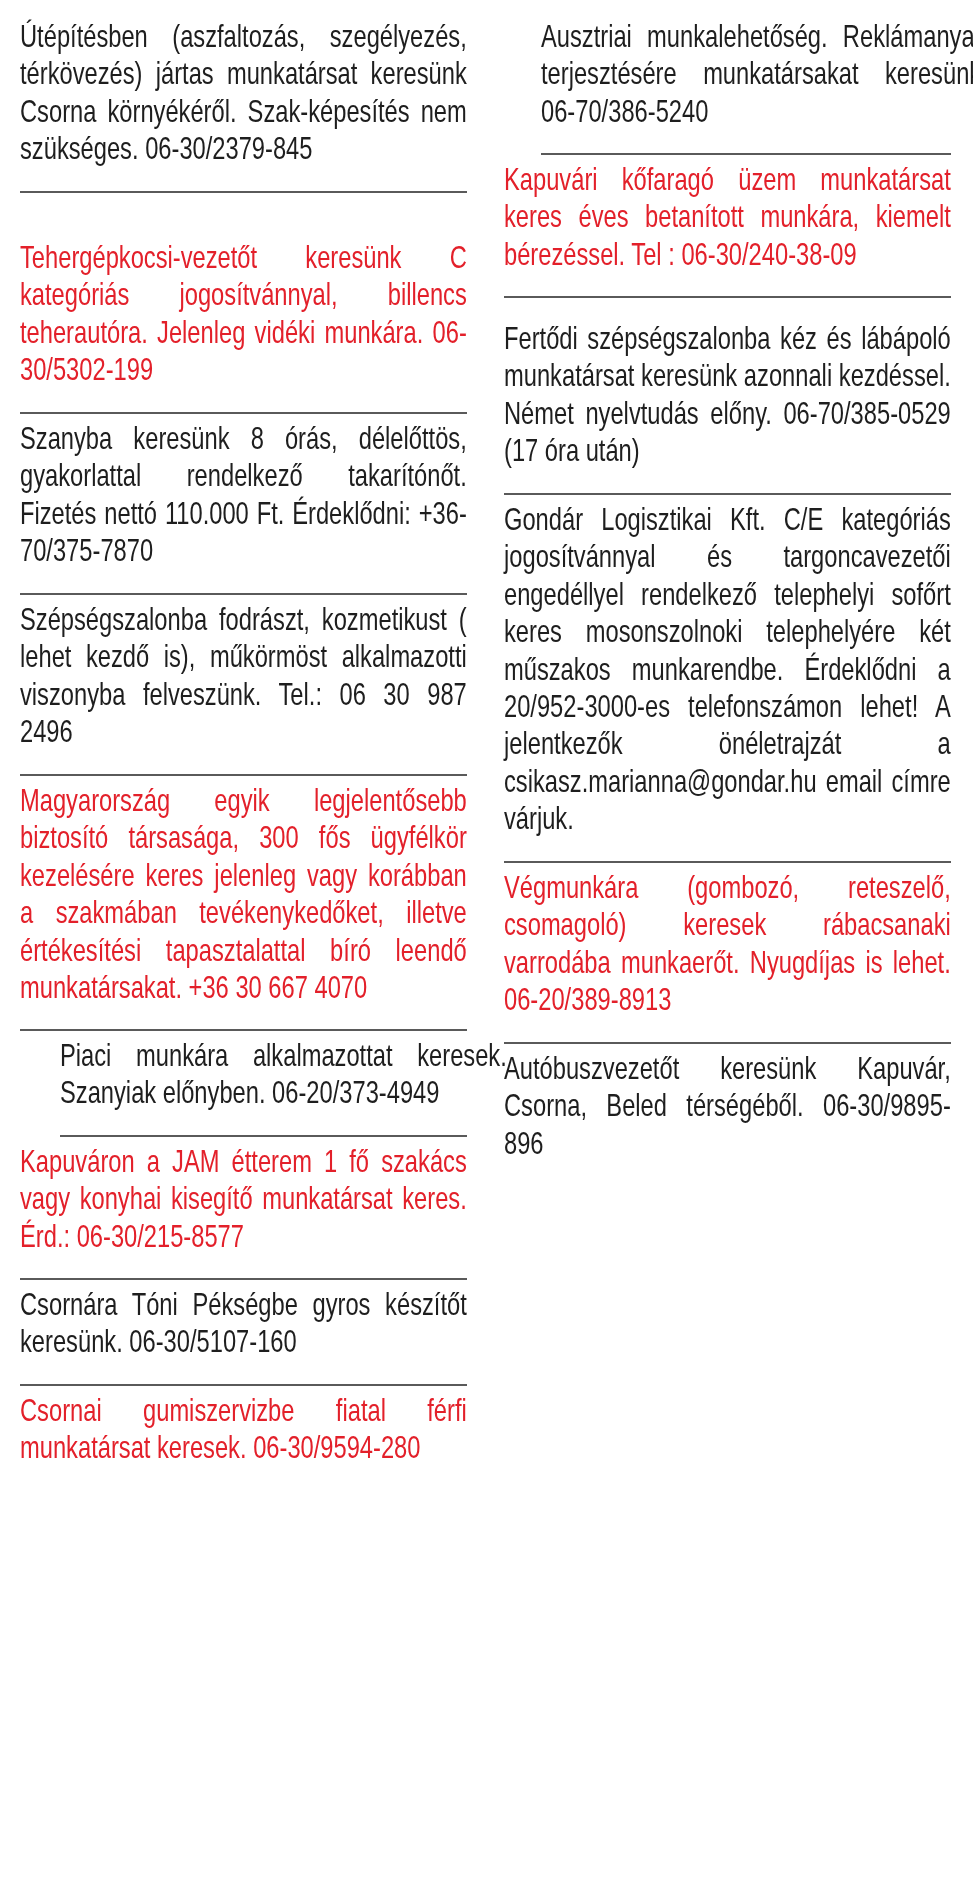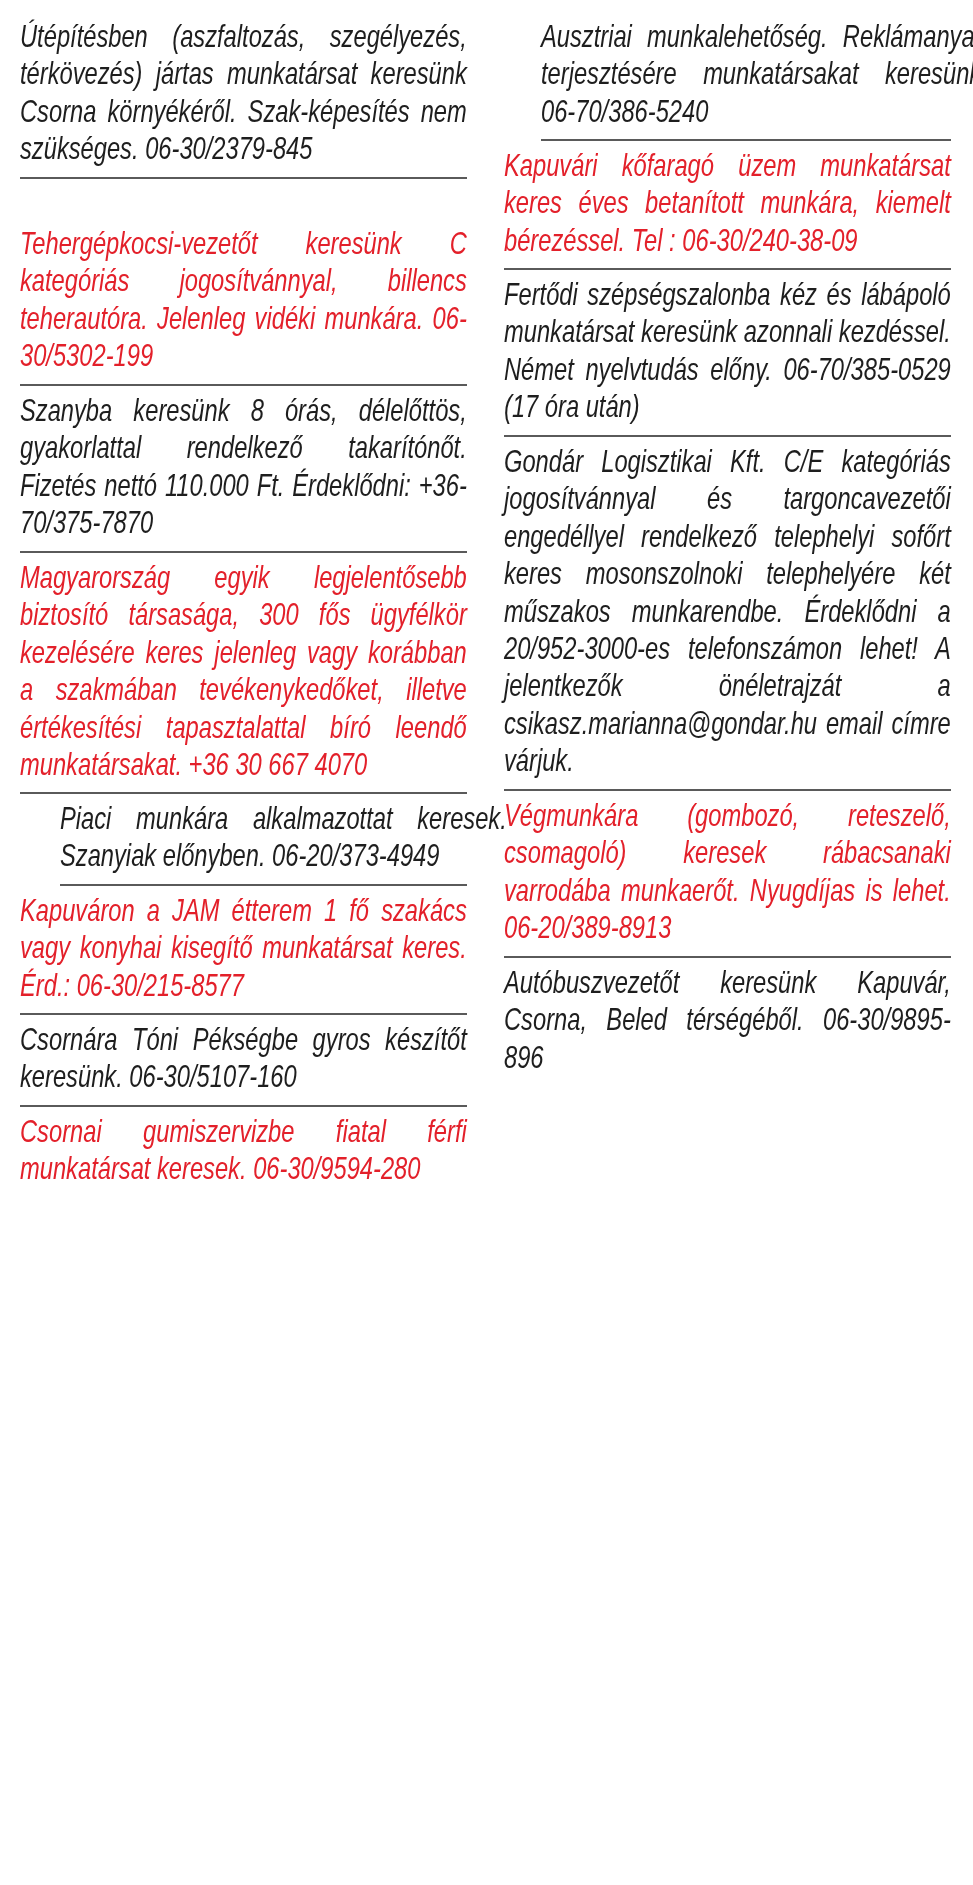--- a/index.html
+++ b/index.html
@@ -24,22 +24,21 @@
       position: absolute;
       top: 12px;
       width: 447px;
     }
     .col-left { left: 20px; }
     .col-right { left: 504px; }
 
     .ad {
       position: relative;
       border-bottom: 2px solid #5a5a5a;
-      padding: 6px 0 9px 0;
-      font-style: italic;
+      padding: 6px 0 23px 0;
     }
     .ad.last { border-bottom: none; }
     .ad-inner {
       
       width: 575px;
       transform: scaleX(0.777);
       transform-origin: 0 0;
     }
     .ad-text {
       margin: 0;
@@ -68,20 +67,25 @@
     <div class="ad red" style="border-bottom-color: rgb(90, 90, 90); height: 150px; box-sizing: content-box; margin-top: 40px;">
       <div class="ad-inner">
           <p class="ad-text" style="color: rgb(227, 32, 42);">Tehergépkocsi-vezetőt keresünk C kategóriás jogosítvánnyal, billencs teherautóra. Jelenleg vidéki munkára. 06-30/5302-199</p>
         </div>
     </div>
     <div class="ad" style="border-bottom-color: rgb(90, 90, 90); height: 150px; box-sizing: content-box;">
       <div class="ad-inner">
           <p class="ad-text" style="color: rgb(30, 30, 30);">Szanyba keresünk 8 órás, délelőttös, gyakorlattal rendelkező takarítónőt. Fizetés nettó 110.000 Ft. Érdeklődni: +36-70/375-7870</p>
         </div>
     </div>
+    <div class="ad" style="border-bottom-color: rgb(90, 90, 90); height: 150px; box-sizing: content-box;">
+      <div class="ad-inner">
+          <p class="ad-text" style="color: rgb(30, 30, 30);">Szépségszalonba fodrászt, kozmetikust ( lehet kezdő is), műkörmöst alkalmazotti viszonyba felveszünk. Tel.: 06 30 987 2496</p>
+        </div>
+    </div>
     <div class="ad red" style="border-bottom-color: rgb(90, 90, 90); height: 224px; box-sizing: content-box;">
       <div class="ad-inner">
           <p class="ad-text" style="color: rgb(227, 32, 42);">Magyarország egyik legjelentősebb biztosító társasága, 300 fős ügyfélkör kezelésére keres jelenleg vagy korábban a szakmában tevékenykedőket, illetve értékesítési tapasztalattal bíró leendő munkatársakat. +36 30 667 4070</p>
         </div>
     </div>
     <div class="ad" style="border-bottom-color: rgb(90, 90, 90); height: 75px; box-sizing: content-box; margin-left: 40px;">
       <div class="ad-inner">
           <p class="ad-text" style="color: rgb(30, 30, 30);">Piaci munkára alkalmazottat keresek. Szanyiak előnyben. 06-20/373-4949</p>
         </div>
     </div>
@@ -106,21 +110,21 @@
     <div class="ad" style="border-bottom-color: rgb(90, 90, 90); height: 112px; box-sizing: content-box; margin-left: 37px;">
       <div class="ad-inner">
           <p class="ad-text" style="color: rgb(30, 30, 30);">Ausztriai munkalehetőség. Reklámanyag terjesztésére munkatársakat keresünk. 06-70/386-5240</p>
         </div>
     </div>
     <div class="ad red" style="border-bottom-color: rgb(90, 90, 90); height: 112px; box-sizing: content-box;">
       <div class="ad-inner">
           <p class="ad-text" style="color: rgb(227, 32, 42);">Kapuvári kőfaragó üzem munkatársat keres éves betanított munkára, kiemelt bérezéssel. Tel : 06-30/240-38-09</p>
         </div>
     </div>
-    <div class="ad" style="border-bottom-color: rgb(90, 90, 90); height: 150px; box-sizing: content-box;">
+    <div class="ad" style="border-bottom-color: rgb(90, 90, 90); height: 150px; box-sizing: content-box; margin-top: 16px;">
       <div class="ad-inner">
           <p class="ad-text" style="color: rgb(30, 30, 30);">Fertődi szépségszalonba kéz és lábápoló munkatársat keresünk azonnali kezdéssel. Német nyelvtudás előny. 06-70/385-0529 (17 óra után)</p>
         </div>
     </div>
     <div class="ad" style="border-bottom-color: rgb(90, 90, 90); height: 337px; box-sizing: content-box;">
       <div class="ad-inner">
           <p class="ad-text" style="color: rgb(30, 30, 30);">Gondár Logisztikai Kft. C/E kategóriás jogosítvánnyal és targoncavezetői engedéllyel rendelkező telephelyi sofőrt keres mosonszolnoki telephelyére két műszakos munkarendbe. Érdeklődni a 20/952-3000-es telefonszámon lehet! A jelentkezők önéletrajzát a csikasz.marianna@gondar.hu email címre várjuk.</p>
         </div>
     </div>
     <div class="ad red" style="border-bottom-color: rgb(90, 90, 90); height: 150px; box-sizing: content-box;">

